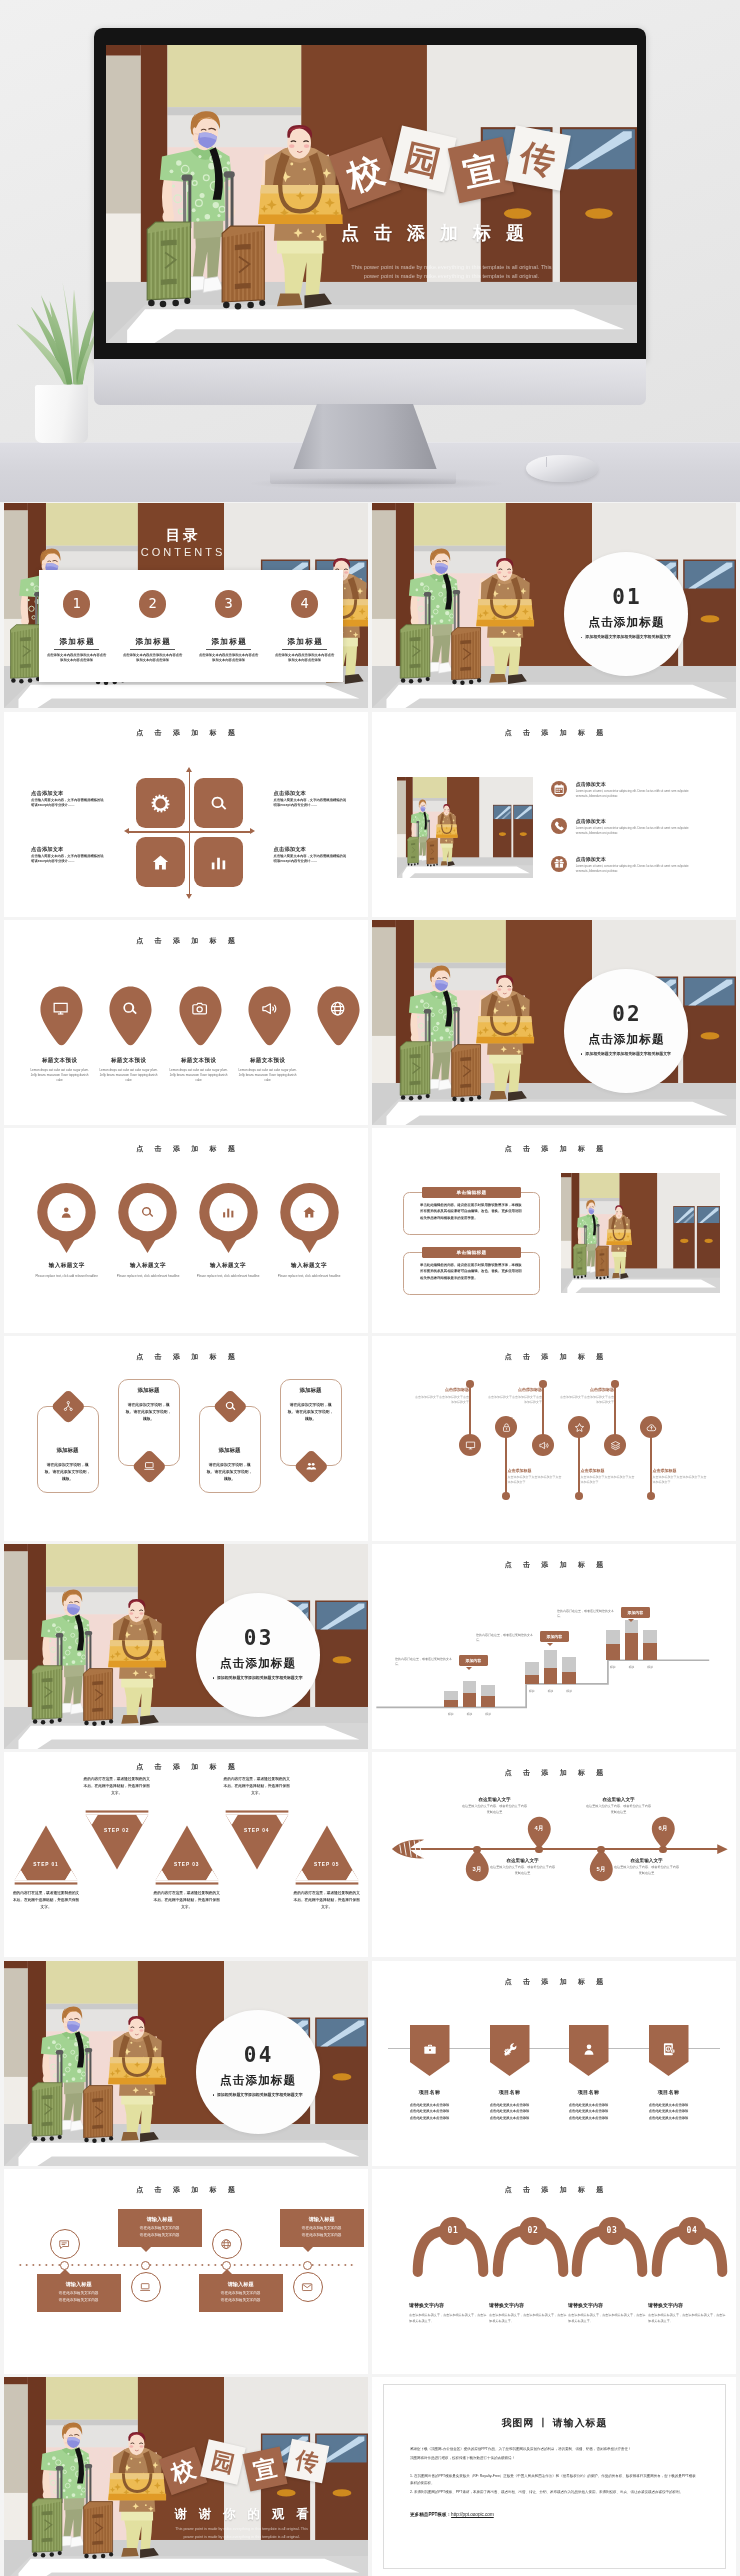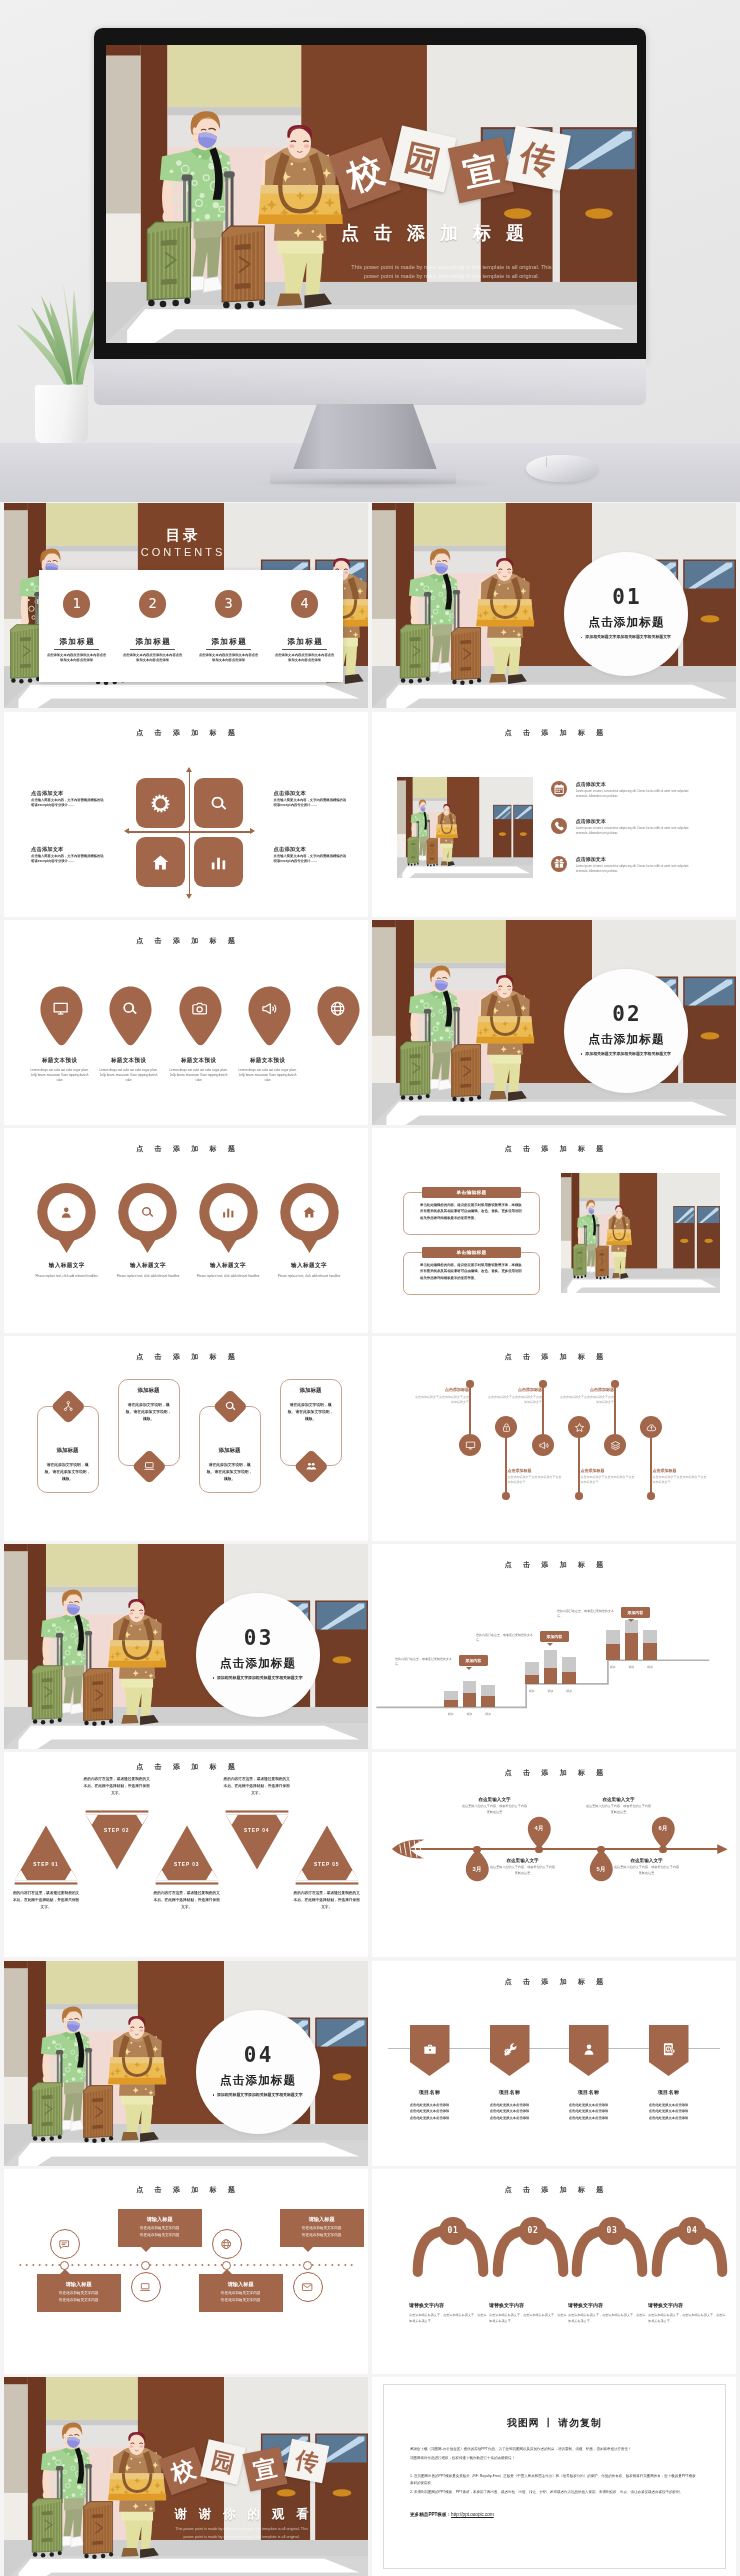--- a/index.html
+++ b/index.html
@@ -1334,21 +1334,21 @@
           <div class="tt-c c2">园</div>
           <div class="tt-c c3">宣</div>
           <div class="tt-c c4">传</div>
         </div>
  <div class="tt-sub">谢 谢 你 的 观 看</div>
  <div class="tt-en">This power point is made by mike.everything in this template is all original. This</div>
  <div class="tt-en2">power point is made by mike.everything in this template is all original.</div>
 </div>
 <div style="left:372px;top:1875px" class="slide s-copy">
  <div class="cp-box">
-  <div class="cp-t">我图网  丨  请勿复制</div>
+  <div class="cp-t">我图网  丨  请输入标题</div>
   <p class="cp-p">感谢您下载《我图网-办公创意区》提供的原创PPT作品。为了您和我图网以及原创作者的利益，请勿复制、转播、销售，否则将承担法律责任！</p>
           <p class="cp-p">我图网将对作品进行维权，授权传播下载次数进行十倍的索赔赔偿！</p>
           <p class="cp-p">1. 在我图网出售的PPT模板是免费版类（RF: Royalty-Free）正版受《中国人民共和国著作法》和《世界版权公约》的保护。作品的所有权、版权都将归我图网所有，您下载的是PPT模板素材的使用权。</p>
           <p class="cp-p">2. 未得到我图网的PPT模板、PPT素材，本身用于再出售、或者出租、出借、转让、分销、发布或者作为礼品供他人使用。未得到授权、出卖、转让赤诚仅或者赤诚仅中的权利。</p>
   <div class="cp-f"><span>更多精品PPT模板：</span><span class="cp-link">http://ppt.ooopic.com</span></div>
  </div>
 </div>
 </div>
 </div>
 

